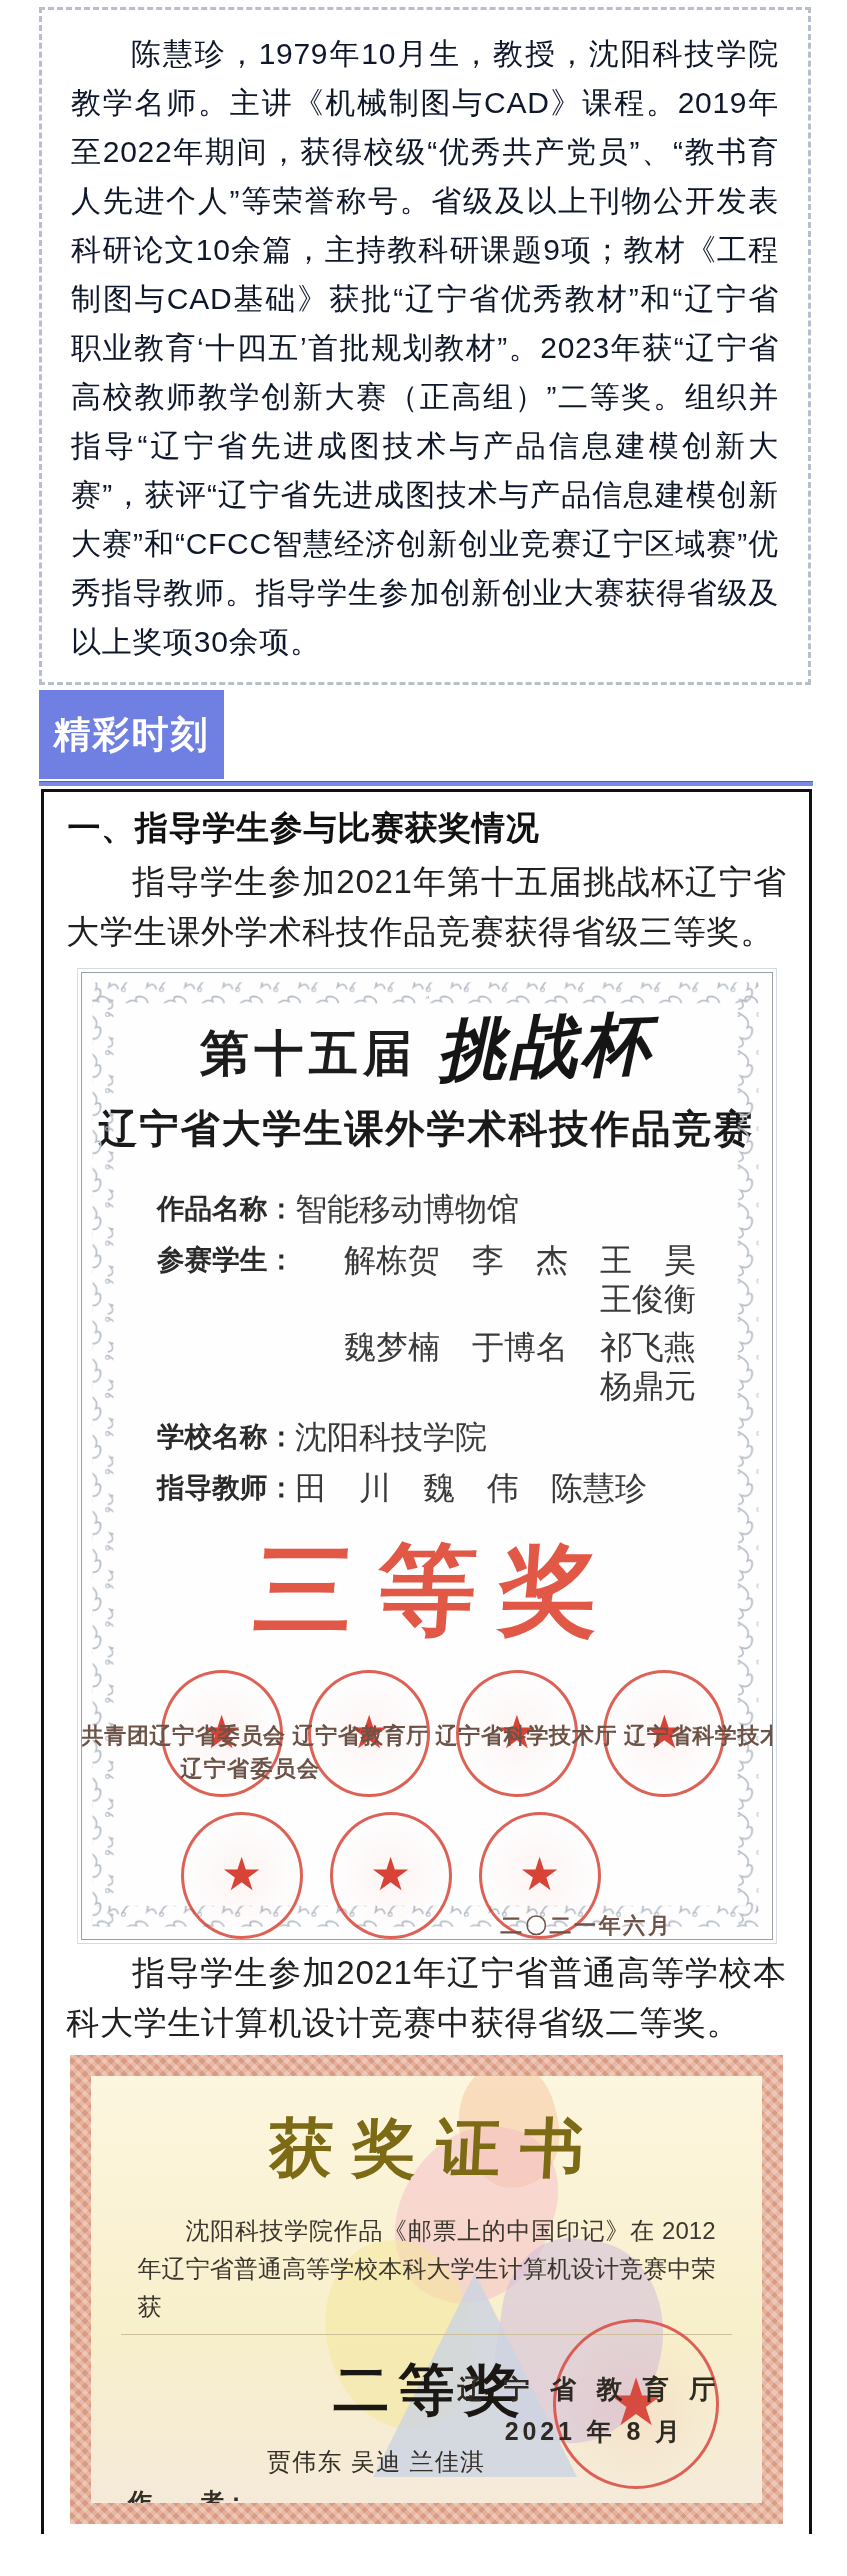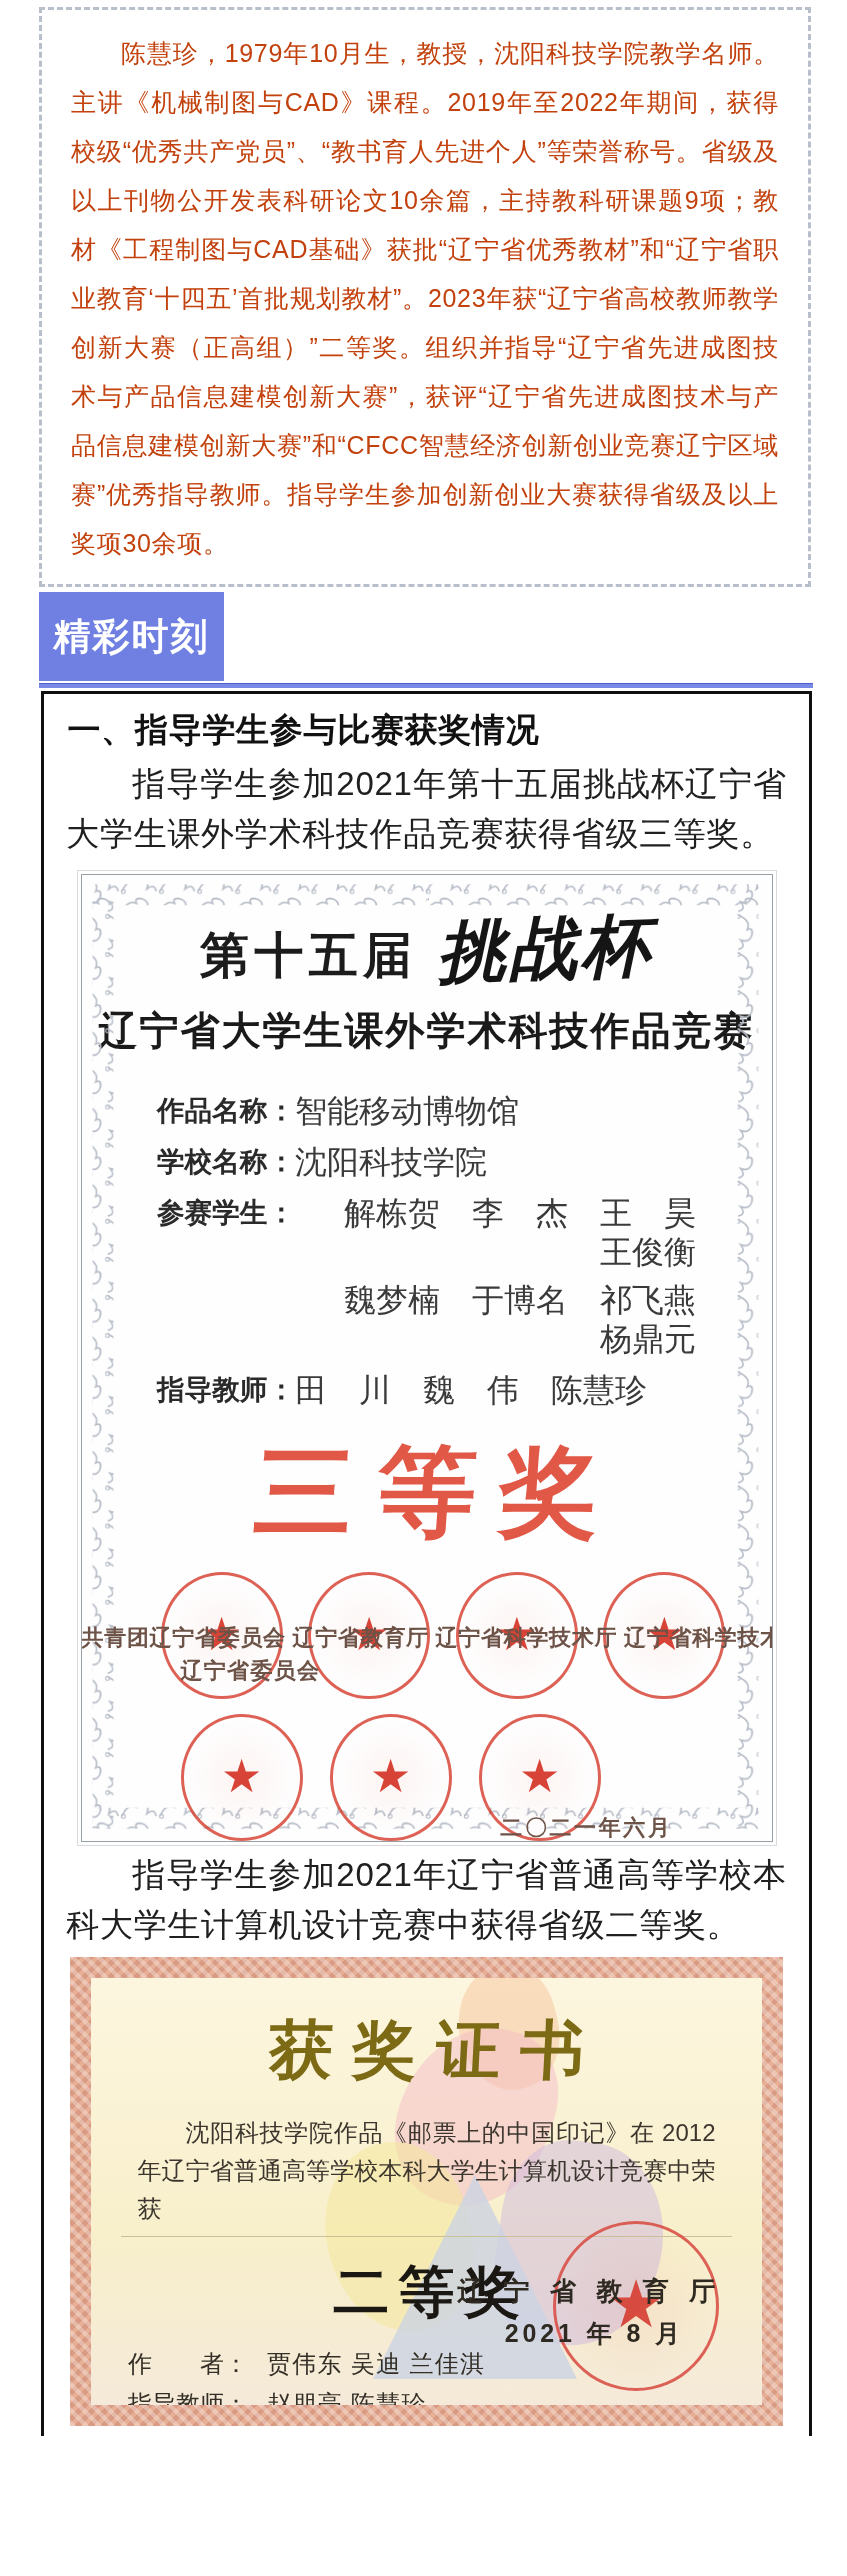--- a/index.html
+++ b/index.html
@@ -9,21 +9,21 @@
     -webkit-font-smoothing:antialiased;
   }
   
   .intro-box{
     margin:6.6px 36px 0 39px;
     border:3.3px dashed #b7bfca;
     padding:19.7px 29px 15.8px 29px;
     background:#fff;
   }
   .intro-text{
-    font-size:25px;line-height:49px;color:#c2410c;
+    font-size:30px;line-height:49px;color:#0f172a;
     text-align:justify;text-indent:2em;margin:0;letter-spacing:0.7px;
   }
   
   .badge{
     margin:5.3px 0 0 39px;width:185px;height:89px;background:#7080e2;
     display:flex;align-items:center;justify-content:center;
   }
   .badge span{color:#ffffff;font-size:37px;font-weight:bold;letter-spacing:2px;}
   .accent-line{
     margin:2px 34px 0 39px;height:4.6px;
@@ -148,21 +148,21 @@
   .cert2-divider{
     position:relative;z-index:1;margin:7.9px auto 0 auto;width:611px;height:0.7px;
     background:#cdbf9a;
   }
   .cert2-award{
     position:relative;z-index:2;margin-top:18px;text-align:center;
     font-size:56px;font-weight:bold;color:#1b1712;letter-spacing:9.2px;text-indent:9.2px;
   }
   .cert2-fields{position:relative;z-index:2;margin:17px 0 0 37px;}
   .cert2-row{display:flex;margin-top:7.9px;}
-  .cert2-row .f-label{font-size:24px;font-weight:normal;color:#332e26;white-space:pre;}
+  .cert2-row .f-label{font-size:24px;font-weight:bold;color:#332e26;white-space:pre;margin-top:40px;}
   .cert2-row .f-value{font-size:24px;color:#332e26;margin-left:19px;letter-spacing:1.3px;}
   .seal2{
     position:absolute;right:43px;bottom:14.4px;width:160px;height:164px;
     border:3.9px solid rgba(216,72,64,.85);border-radius:50%;z-index:1;
     background:radial-gradient(circle,rgba(230,90,70,.07),transparent 70%);
   }
   .seal2 .star{
     position:absolute;left:50%;top:50%;transform:translate(-50%,-52%);
     color:rgba(213,60,48,.9);font-size:66px;
   }
@@ -235,26 +235,26 @@
       </div>
 
       <div class="cert1-subtitle">辽宁省大学生课外学术科技作品竞赛</div>
 
       <div class="cert1-fields">
         <div class="cert1-row">
           <span class="f-label">作品名称：</span>
           <span class="f-value">智能移动博物馆</span>
         </div>
         <div class="cert1-row">
+          <span class="f-label">参赛学生：</span>
+          <span class="f-value"><span>解栋贺　李　杰　王　昊　王俊衡</span><span class="v2">魏梦楠　于博名　祁飞燕　杨鼎元</span></span>
+        </div>
+        <div class="cert1-row">
           <span class="f-label">学校名称：</span>
           <span class="f-value">沈阳科技学院</span>
-        </div>
-        <div class="cert1-row">
-          <span class="f-label">参赛学生：</span>
-          <span class="f-value"><span>解栋贺　李　杰　王　昊　王俊衡</span><span class="v2">魏梦楠　于博名　祁飞燕　杨鼎元</span></span>
         </div>
         <div class="cert1-row">
           <span class="f-label">指导教师：</span>
           <span class="f-value">田　川　魏　伟　陈慧珍</span>
         </div>
       </div>
 
       <div class="cert1-award">三等奖</div>
 
       <div class="seal-row seal-row1">

